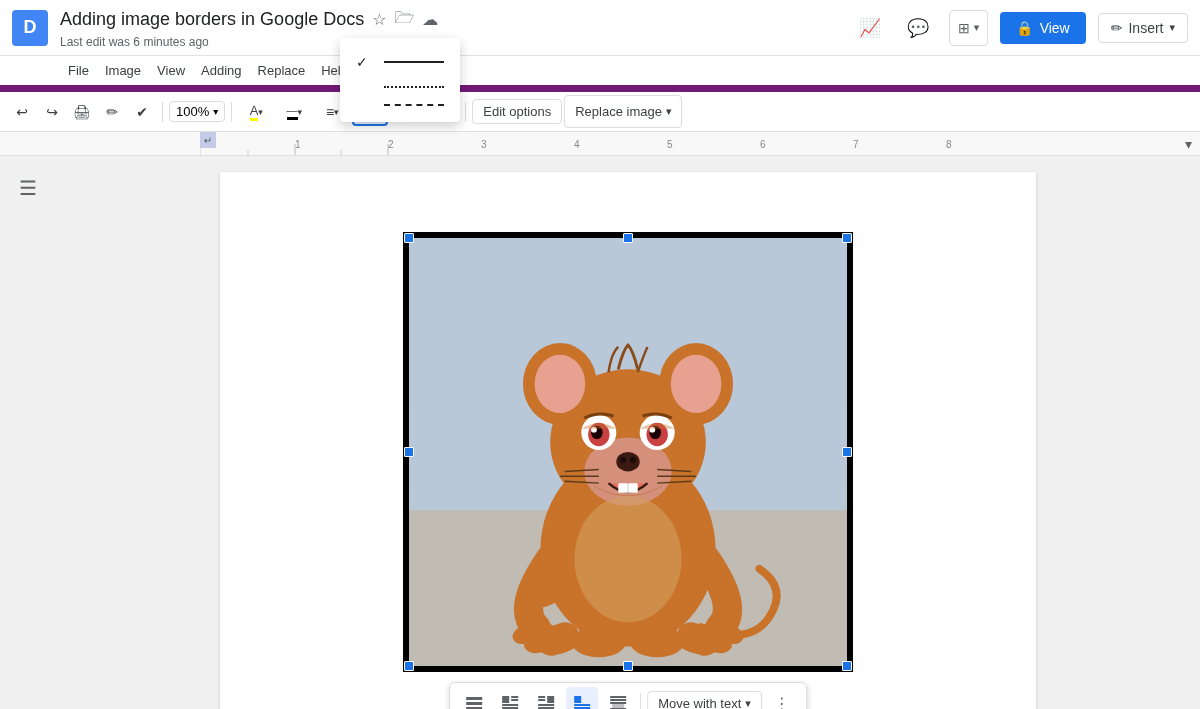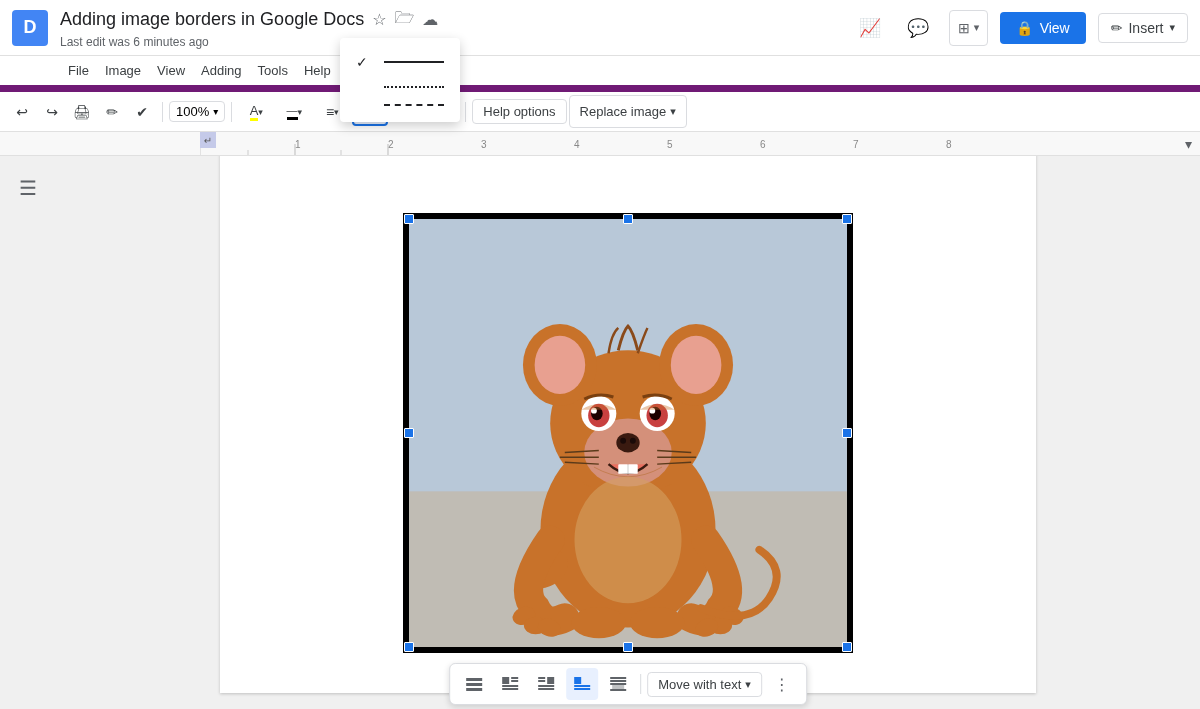--- a/index.html
+++ b/index.html
@@ -212,21 +212,21 @@
       padding-top: 20px;
     }
     .sidebar-icon {
       color: #5f6368;
       font-size: 20px;
       cursor: pointer;
     }
     .doc-area {
       flex: 1;
       display: flex;
-      align-items: flex-end;
+      align-items: flex-start;
       justify-content: center;
       overflow: auto;
       padding: 16px 0;
     }
     .doc-page {
       background: white;
       width: 816px;
       min-height: 500px;
       box-shadow: 0 1px 3px rgba(0,0,0,0.2);
       position: relative;
@@ -403,21 +403,21 @@
       <span style="font-size:11px;">▾</span>
     </button>
   </div>
 </div>
 
 <div class="menu-bar">
   <span class="menu-item">File</span>
   <span class="menu-item">Image</span>
   <span class="menu-item">View</span>
   <span class="menu-item">Adding</span>
-  <span class="menu-item">Tools</span>
+  <span class="menu-item">Replace</span>
   <span class="menu-item">Help</span>
   <span class="menu-item">Add-ons</span>
   <span class="menu-item">Help</span>
 </div>
 
 <div class="toolbar">
   <button class="tb-btn" title="Undo">↩</button>
   <button class="tb-btn" title="Redo">↪</button>
   <button class="tb-btn" title="Print">🖨</button>
   <button class="tb-btn" title="Paint format">✏</button>
@@ -450,21 +450,21 @@
   </button>
   <div class="tb-separator"></div>
   <button class="tb-btn" title="Crop">
     <span>⊡</span>
   </button>
   <button class="tb-btn" title="More">
     <span>⊠</span>
   </button>
   <div class="tb-separator"></div>
   <button class="image-options-btn">
-    <span>Help options</span>
+    <span>Edit options</span>
   </button>
   <button class="replace-image-btn">
     <span>Replace image</span>
     <span style="font-size:11px;">▾</span>
   </button>
 
   <div class="dropdown-menu">
     <div class="dropdown-item">
       <span class="check-mark">✓</span>
       <div class="line-style-solid"></div>

